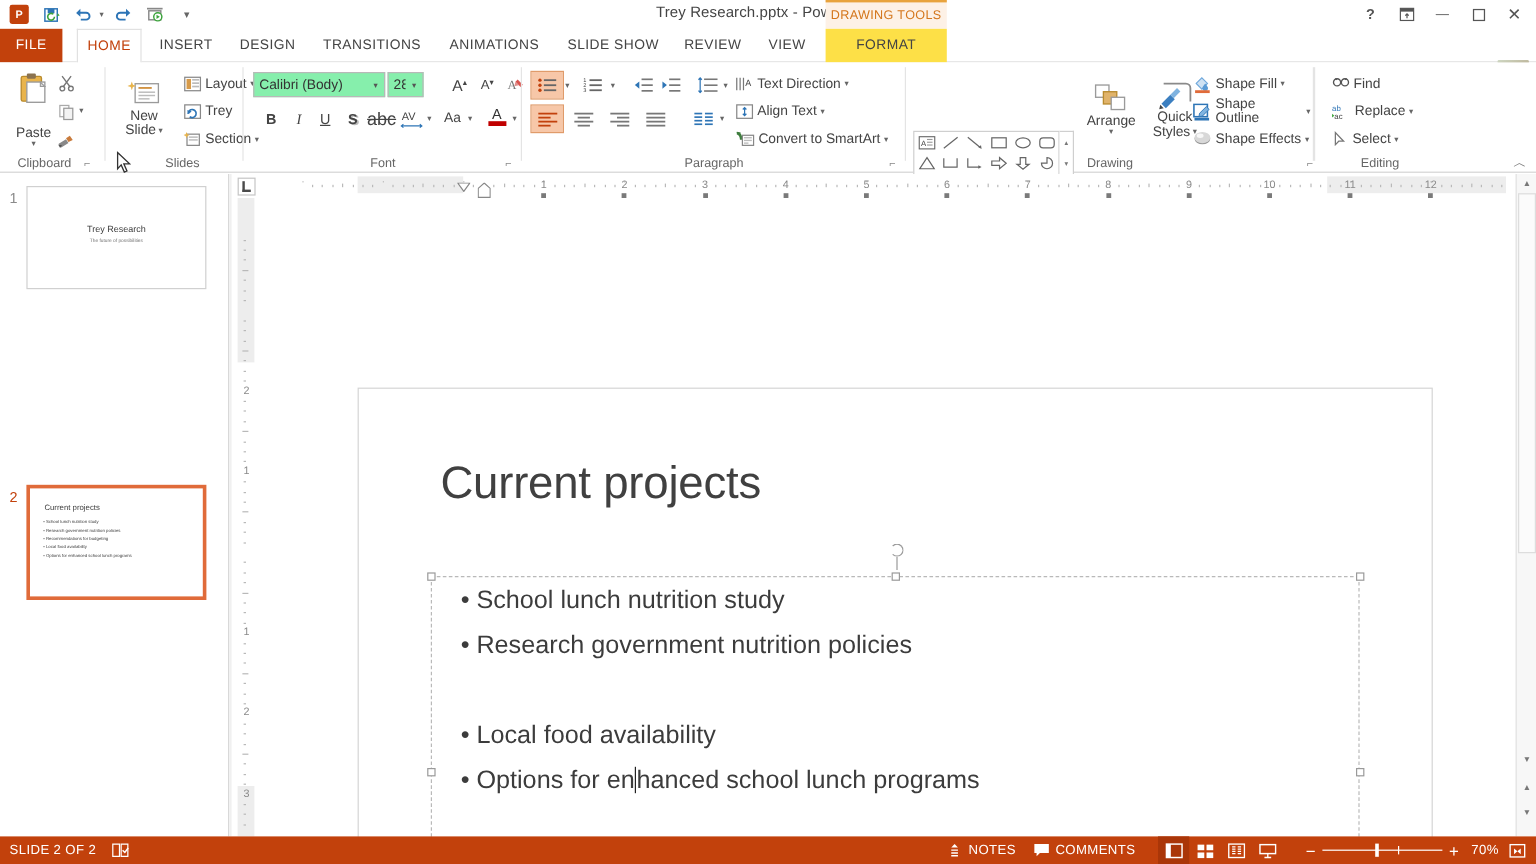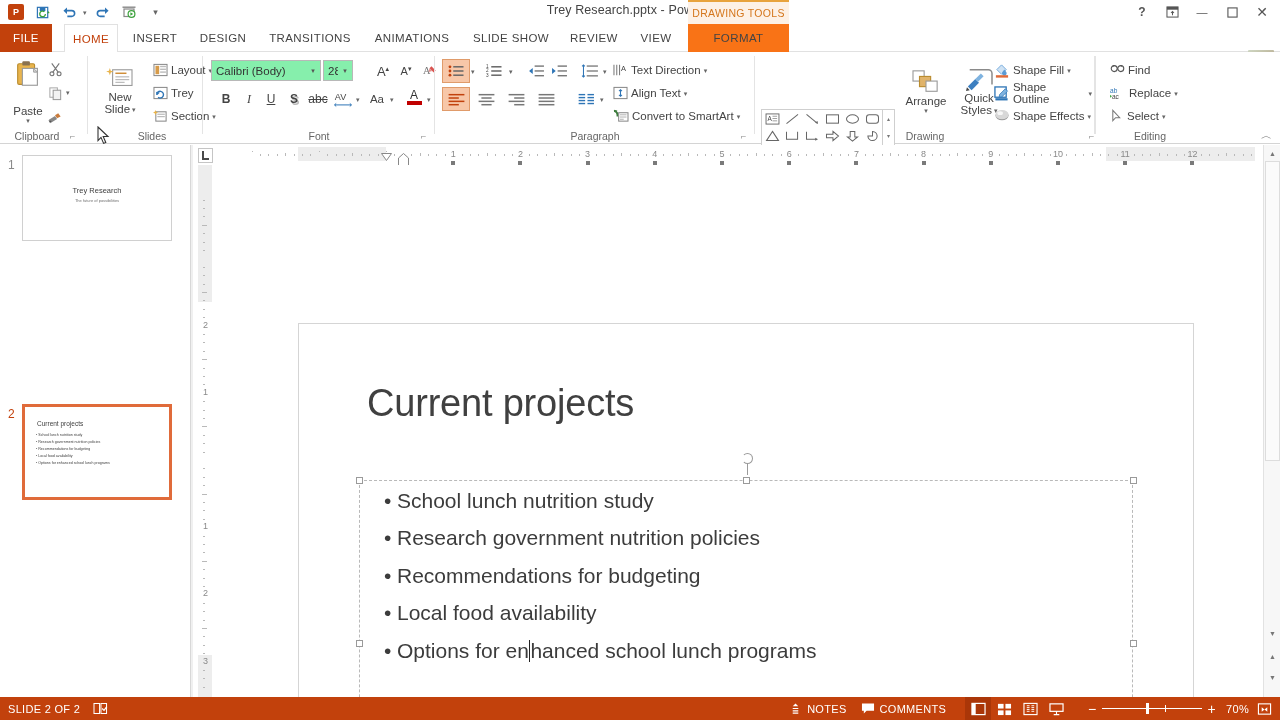--- a/index.html
+++ b/index.html
@@ -31,21 +31,21 @@
   .ctx-banner span { font-size:10.5px; color:#d4761c; letter-spacing:.3px; }
 
   
   .tabstrip { position:absolute; left:0; top:24px; width:1280px; height:28px; background:#fff;
      border-bottom:1px solid #e1e1e1; }
   .tab { position:absolute; top:0; height:28px; display:flex; align-items:center; justify-content:center;
      font-size:11.5px; color:#444; letter-spacing:.4px; cursor:pointer; }
   .tab.file { background:#c2410c; color:#fff; left:0; width:52px; }
   .tab.active { color:#c2410c; border:1px solid #e1e1e1; border-bottom:1px solid #fff; background:#fff;
      height:29px; }
-  .tab.ctx { background:#f97316; }
+  .tab.ctx { background:#fde047; }
   .user-area { position:absolute; right:6px; top:26px; display:flex; align-items:center; gap:6px; }
   .user-name { font-size:11.5px; color:#555; }
   .avatar { width:26px; height:26px; border-radius:1px; overflow:hidden;
      background:linear-gradient(160deg,#cfd8c4 0%, #b7a98c 45%, #8c7f63 100%); position:relative; }
   .avatar:after { content:""; position:absolute; left:6px; top:4px; width:13px; height:13px;
      border-radius:50%; background:#e8cbb0; }
   .avatar:before { content:""; position:absolute; left:3px; top:15px; width:20px; height:12px;
      border-radius:8px 8px 0 0; background:#5d6b4f; }
 
   
@@ -368,21 +368,21 @@
       <div class="sqbtn" style="position:absolute;left:35px;top:36px;">
         <span style="font-style:italic;font-family:'Liberation Serif',serif;">I</span>
         </div>
       <div class="sqbtn" style="position:absolute;left:57px;top:36px;">
         <span style="text-decoration:underline;">U</span>
         </div>
       <div class="sqbtn" style="position:absolute;left:80px;top:36px;">
         <span style="font-weight:bold;text-shadow:1.5px 1.5px 0 #bbb;">S</span>
         </div>
       <div class="sqbtn" style="position:absolute;left:103px;top:36px;width:24px;">
-        <span style="font-size:12px;text-decoration:line-through;">abc</span>
+        <span style="font-size:15px;text-decoration:line-through;">abc</span>
         </div>
       <div class="sqbtn" style="position:absolute;left:128px;top:36px;width:24px;">
         <svg class="icon-svg" width="20" height="18" viewBox="0 0 22 19">
           <text x="2" y="11" font-size="10" fill="#444">AV</text>
           <path d="M2 16h18M3.5 14.4L1.6 16l1.9 1.6M18.5 14.4L20.4 16l-1.9 1.6" stroke="#2e75b6" stroke-width="1.1" fill="none"></path>
         </svg>
       </div>
       <span class="caret" style="position:absolute;left:153px;top:44px;">▾</span>
       <div class="sqbtn" style="position:absolute;left:162px;top:36px;width:24px;">
         <span style="font-size:11.5px;">Aa</span>
@@ -995,23 +995,20 @@
 
         <div class="slide-title">Current projects</div>
 
         <div class="body-box">
           <div class="bullet-line" style="top:8px;">
             <span class="bdot">•</span><span>School lunch nutrition study</span>
           </div>
           <div class="bullet-line" style="top:45px;">
             <span class="bdot">•</span><span>Research government nutrition policies</span>
           </div>
-          <div class="bullet-line" style="top:83px;">
-            <span class="bdot">•</span><span>Recommendations for budgeting</span>
-          </div>
           <div class="bullet-line" style="top:120px;">
             <span class="bdot">•</span><span>Local food availability</span>
           </div>
           <div class="bullet-line" style="top:158px;">
             <span class="bdot">•</span><span id="b4a">Options for en</span><span class="caret-bar" style="position:relative;display:inline-block;width:1.5px;height:22px;vertical-align:-4px;background:#222;"></span><span id="b4b">hanced school lunch programs</span>
           </div>
 
           <div class="handle" style="left:-4px;top:-4px;"></div>
           <div class="handle" style="left:383px;top:-4px;"></div>
           <div class="handle" style="left:-4px;top:159px;"></div>

